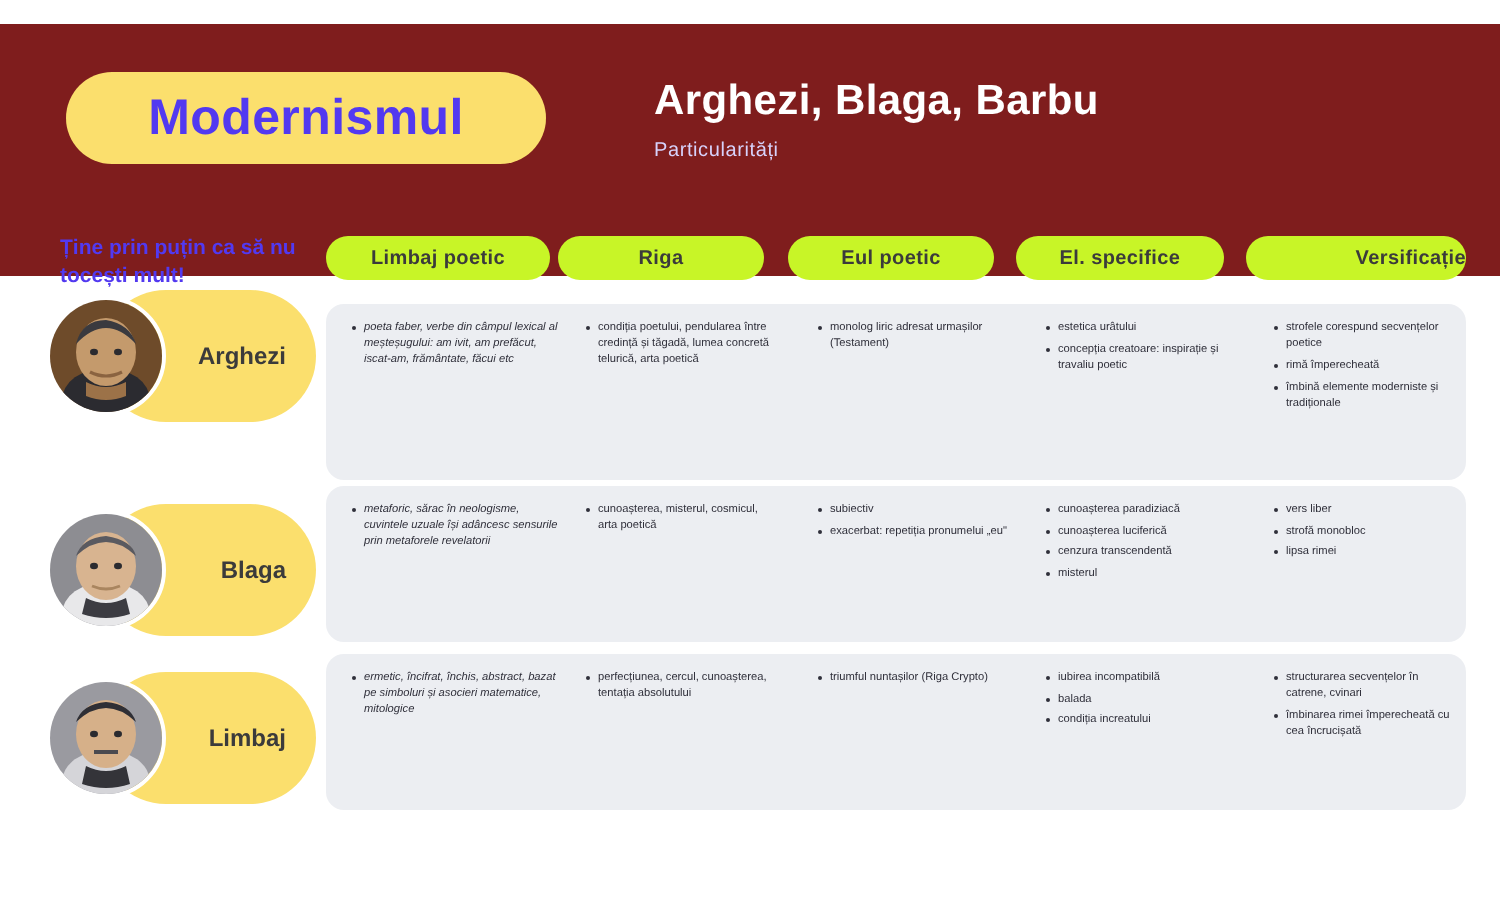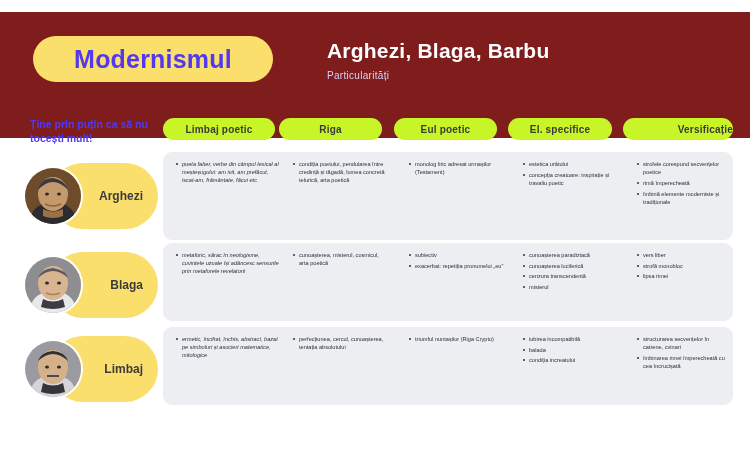--- a/index.html
+++ b/index.html
@@ -109,21 +109,21 @@
 <div class="col-head" id="ch2" style="left:394px;width:103px;">
   <span>Eul poetic</span>
 </div>
 <div class="col-head" id="ch3" style="left:508px;width:104px;align-items:center;">
   <span>El. specifice</span>
 </div>
 <div class="col-head" id="ch4" style="left:623px;width:110px;justify-content:flex-end;">
   <span>Versificație</span>
 </div>
 
-<div class="author-card" style="top:163px;">
+<div class="author-card" style="top:145px;">
   <div class="author-pill">
     <span>Arghezi</span>
   </div>
   <div class="avatar">
     <svg width="56" height="56" viewBox="0 0 56 56">
       <rect width="56" height="56" fill="#6e4b2a"></rect>
       <ellipse cx="28" cy="50" rx="22" ry="16" fill="#2b2b30"></ellipse>
       <ellipse cx="28" cy="26" rx="15" ry="17" fill="#c49a6c"></ellipse>
       <path d="M13 22 Q28 6 43 22 Q40 12 28 10 Q16 10 13 22 Z" fill="#3a3a3f"></path>
       <ellipse cx="22" cy="26" rx="2" ry="1.6" fill="#2b2b30"></ellipse>

